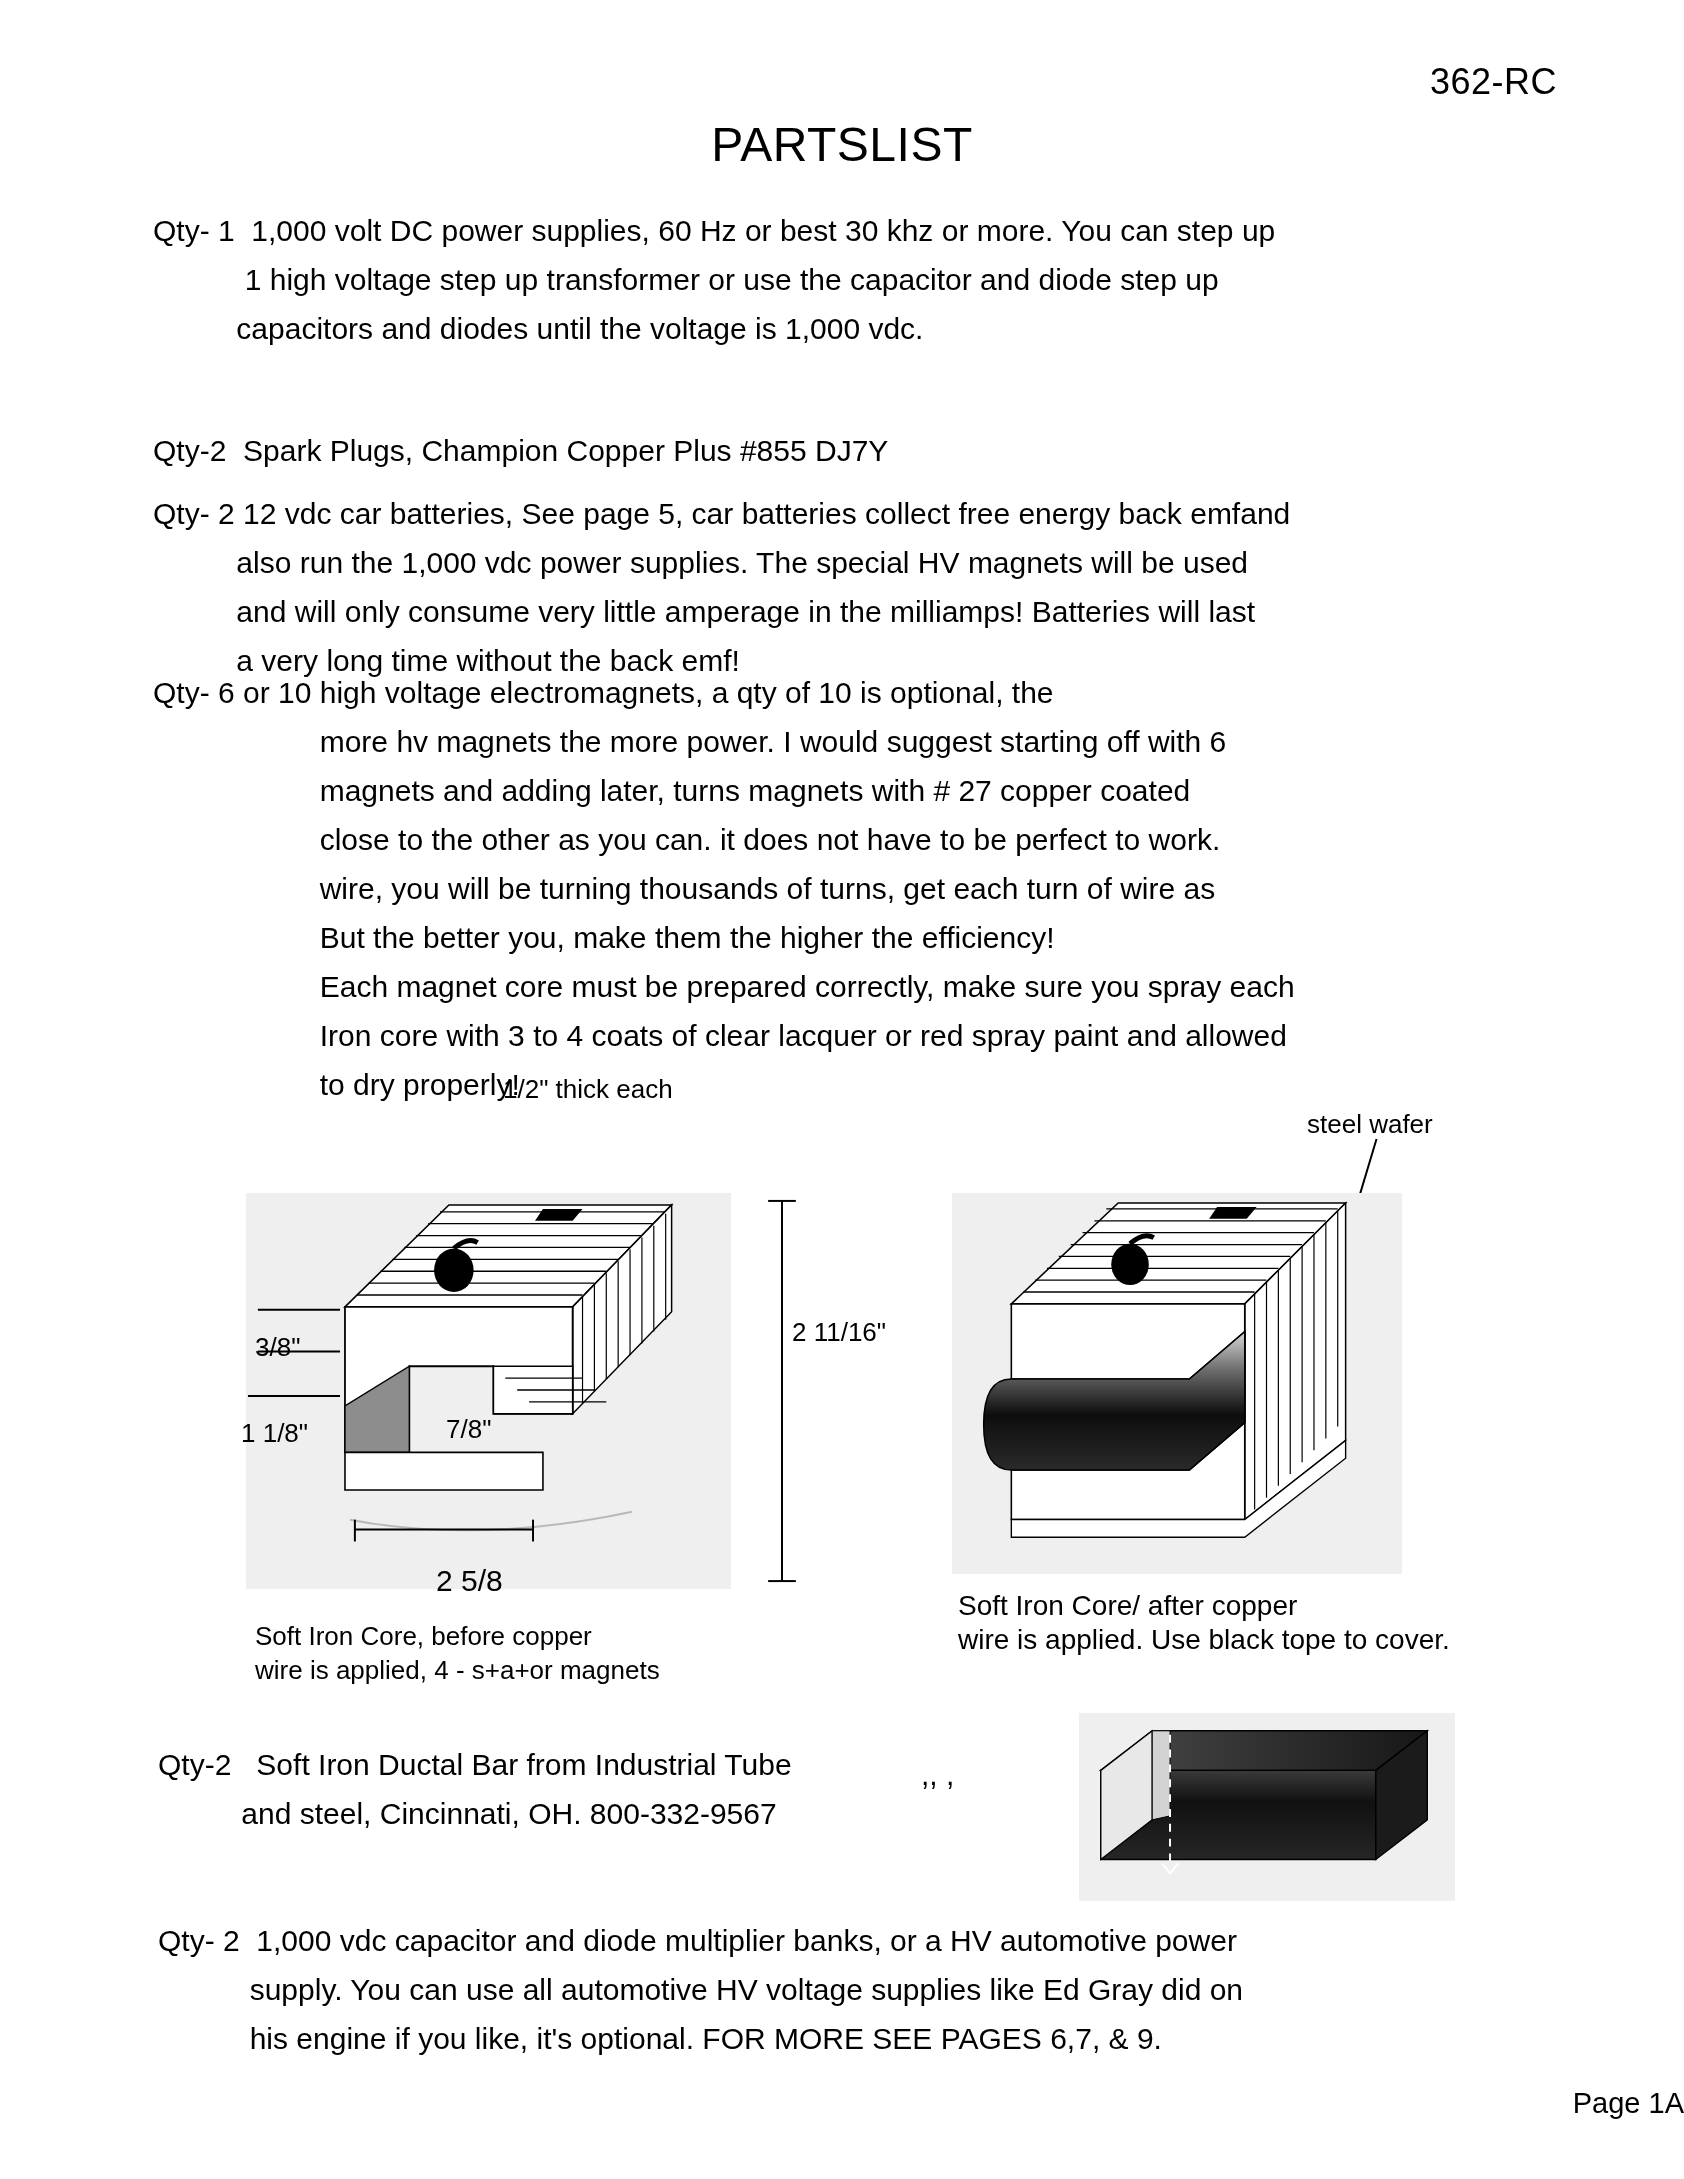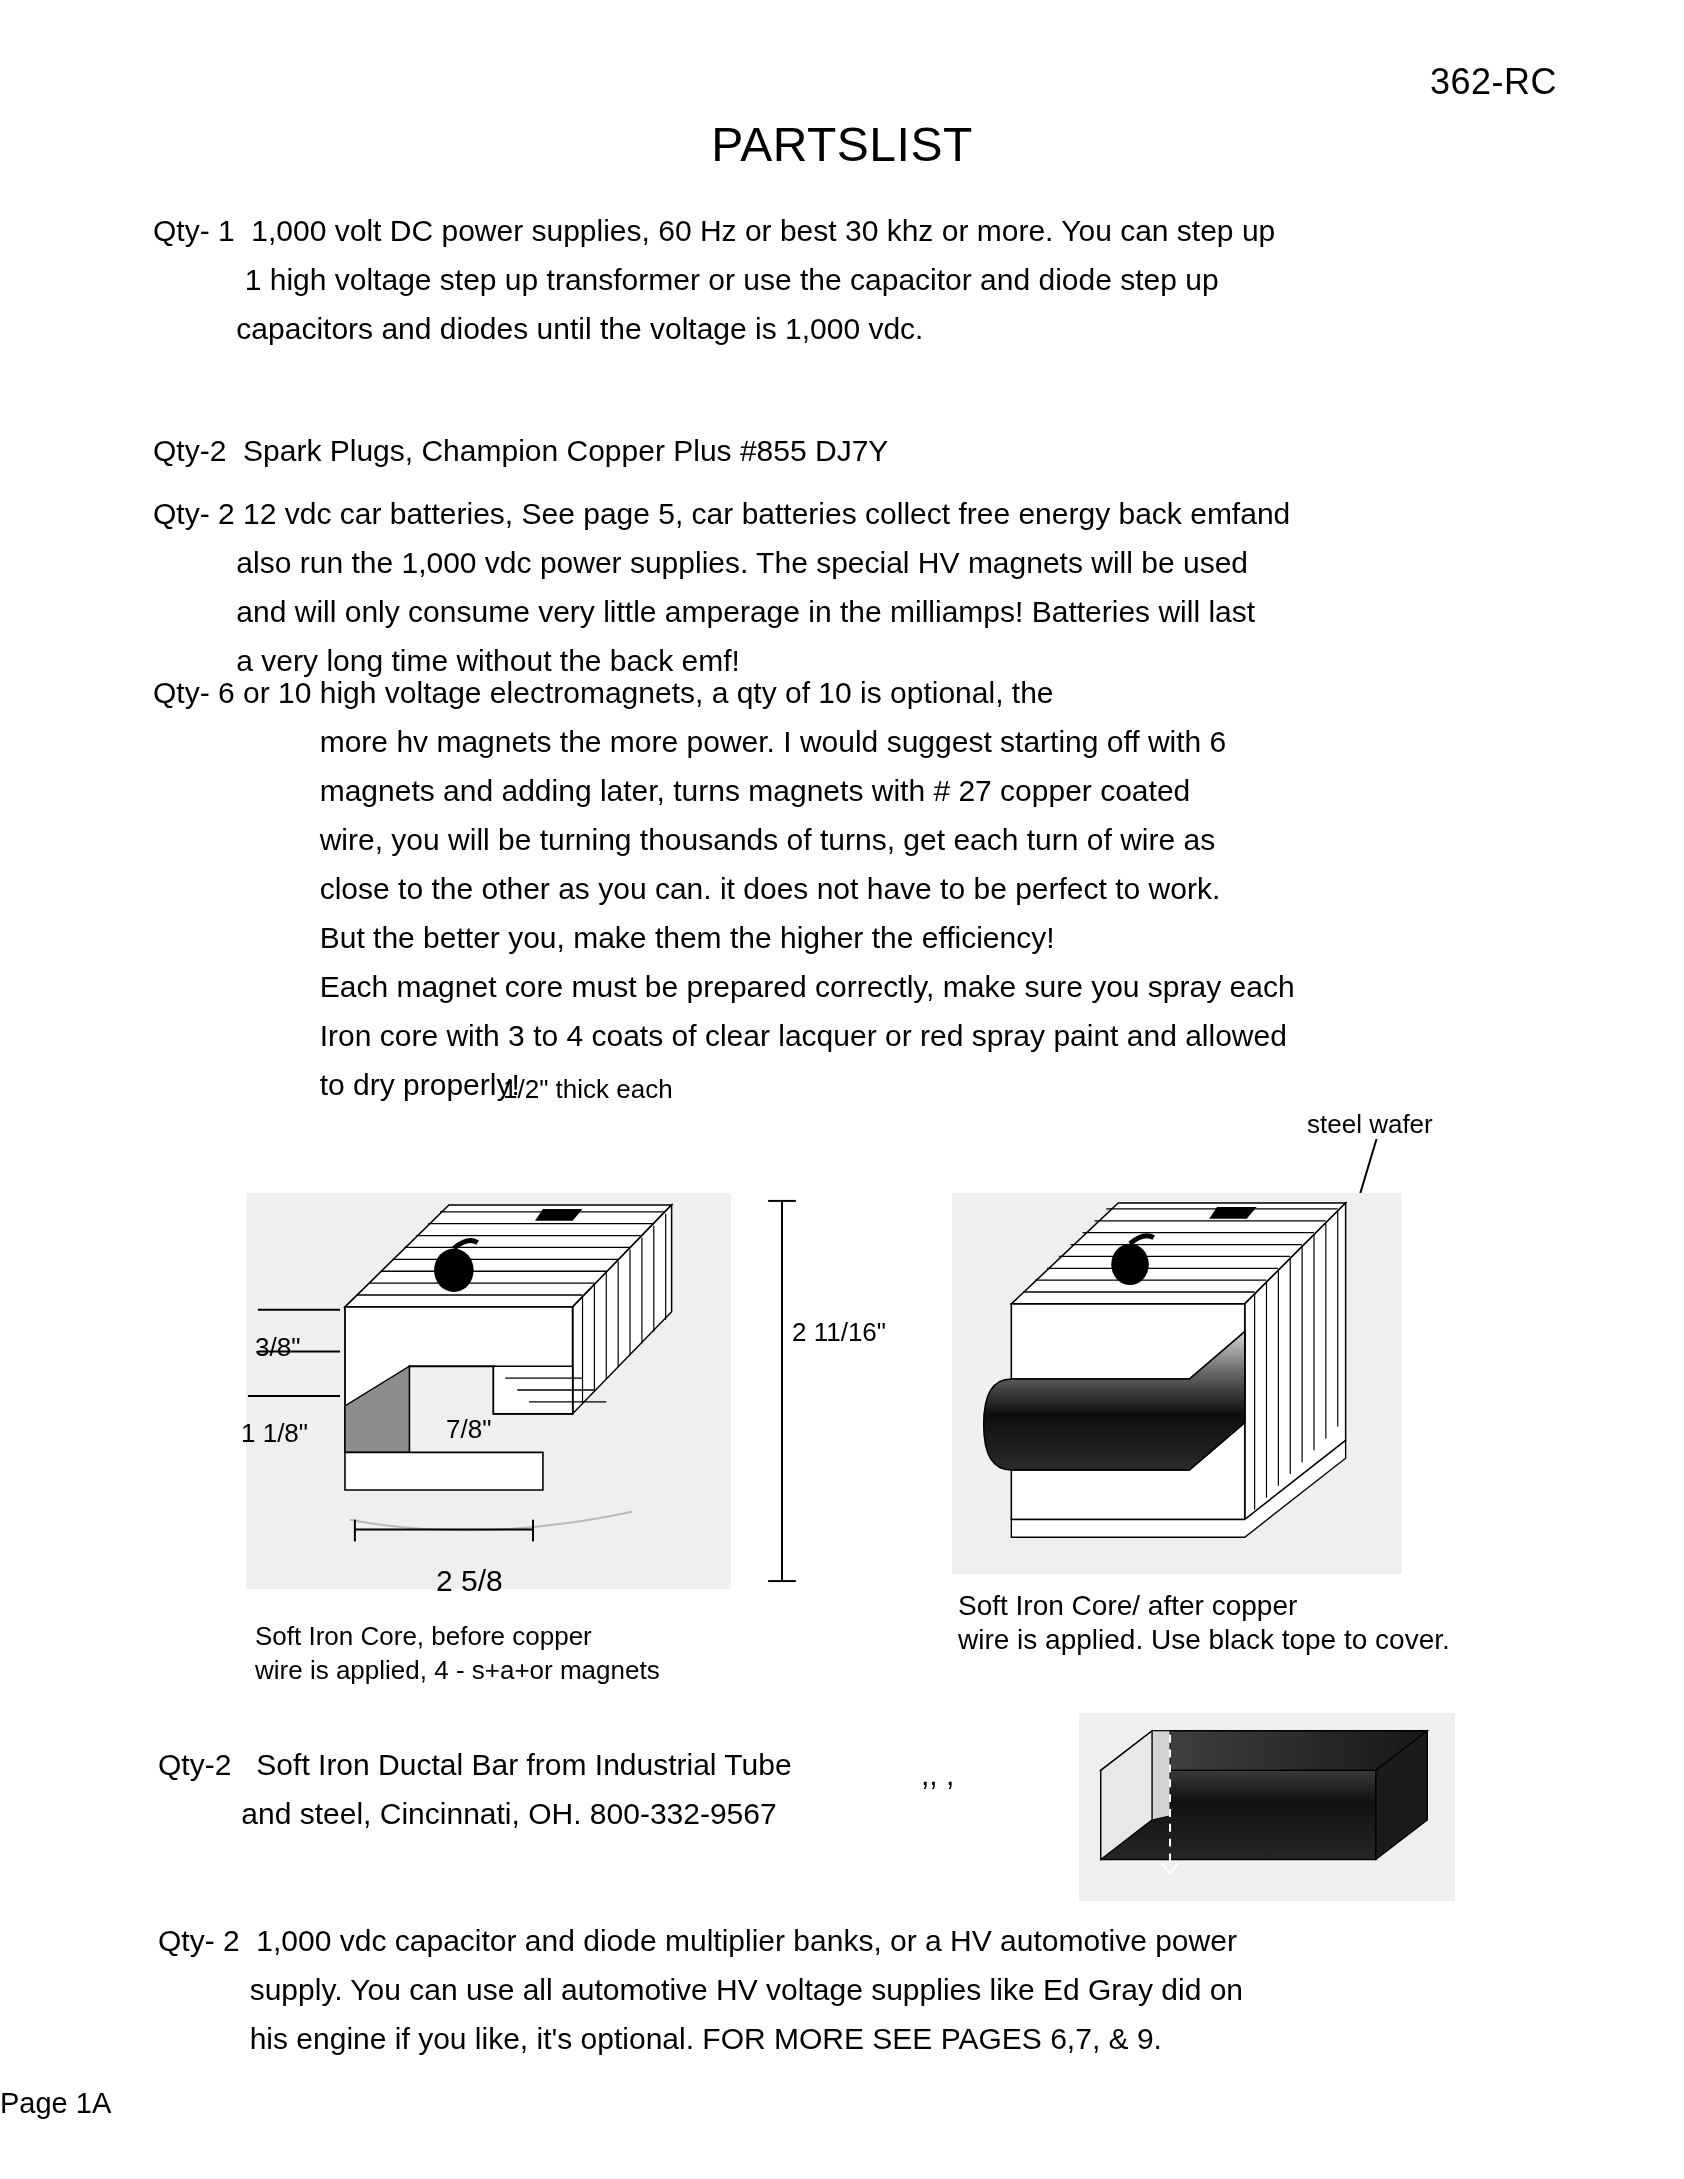--- a/index.html
+++ b/index.html
@@ -67,21 +67,21 @@
     position: absolute;
     font-family: "Liberation Sans", sans-serif;
     font-size: 26px;
     white-space: pre;
   }
 
   .footer {
     position: absolute;
     left: 0; right: 0;
     bottom: 59px;
-    text-align: left;
+    text-align: right;
     font-family: "Liberation Sans", sans-serif;
     font-size: 29px;
   }
 
   svg { display: block; }
 </style>
 </head>
 <body>
 
 <div class="page">
@@ -103,22 +103,22 @@
     <span class="ln">Qty- 2 12 vdc car batteries, See page 5, car batteries collect free energy back emfand</span>
     <span class="ln">          also run the 1,000 vdc power supplies. The special HV magnets will be used</span>
     <span class="ln">          and will only consume very little amperage in the milliamps! Batteries will last</span>
     <span class="ln">          a very long time without the back emf!</span>
   </div>
 
   <div class="block" style="left:153px; top:668px; width:1416px;">
     <span class="ln">Qty- 6 or 10 high voltage electromagnets, a qty of 10 is optional, the</span>
     <span class="ln">                    more hv magnets the more power. I would suggest starting off with 6</span>
     <span class="ln">                    magnets and adding later, turns magnets with # 27 copper coated</span>
+    <span class="ln">                    close to the other as you can. it does not have to be perfect to work.</span>
     <span class="ln">                    wire, you will be turning thousands of turns, get each turn of wire as</span>
-    <span class="ln">                    close to the other as you can. it does not have to be perfect to work.</span>
     <span class="ln">                    But the better you, make them the higher the efficiency!</span>
     <span class="ln">                    Each magnet core must be prepared correctly, make sure you spray each</span>
     <span class="ln">                    Iron core with 3 to 4 coats of clear lacquer or red spray paint and allowed</span>
     <span class="ln">                    to dry properly!</span>
   </div>
 
   <div class="label-sans" style="left:503px; top:1074px;">1/2" thick each</div>
   <div class="label-sans" style="left:1307px; top:1109px;">steel wafer</div>
 
   <svg style="position:absolute; left:1317px; top:1134px; width:129px; height:119px;" viewBox="0 0 130 120" width="129" height="119">

